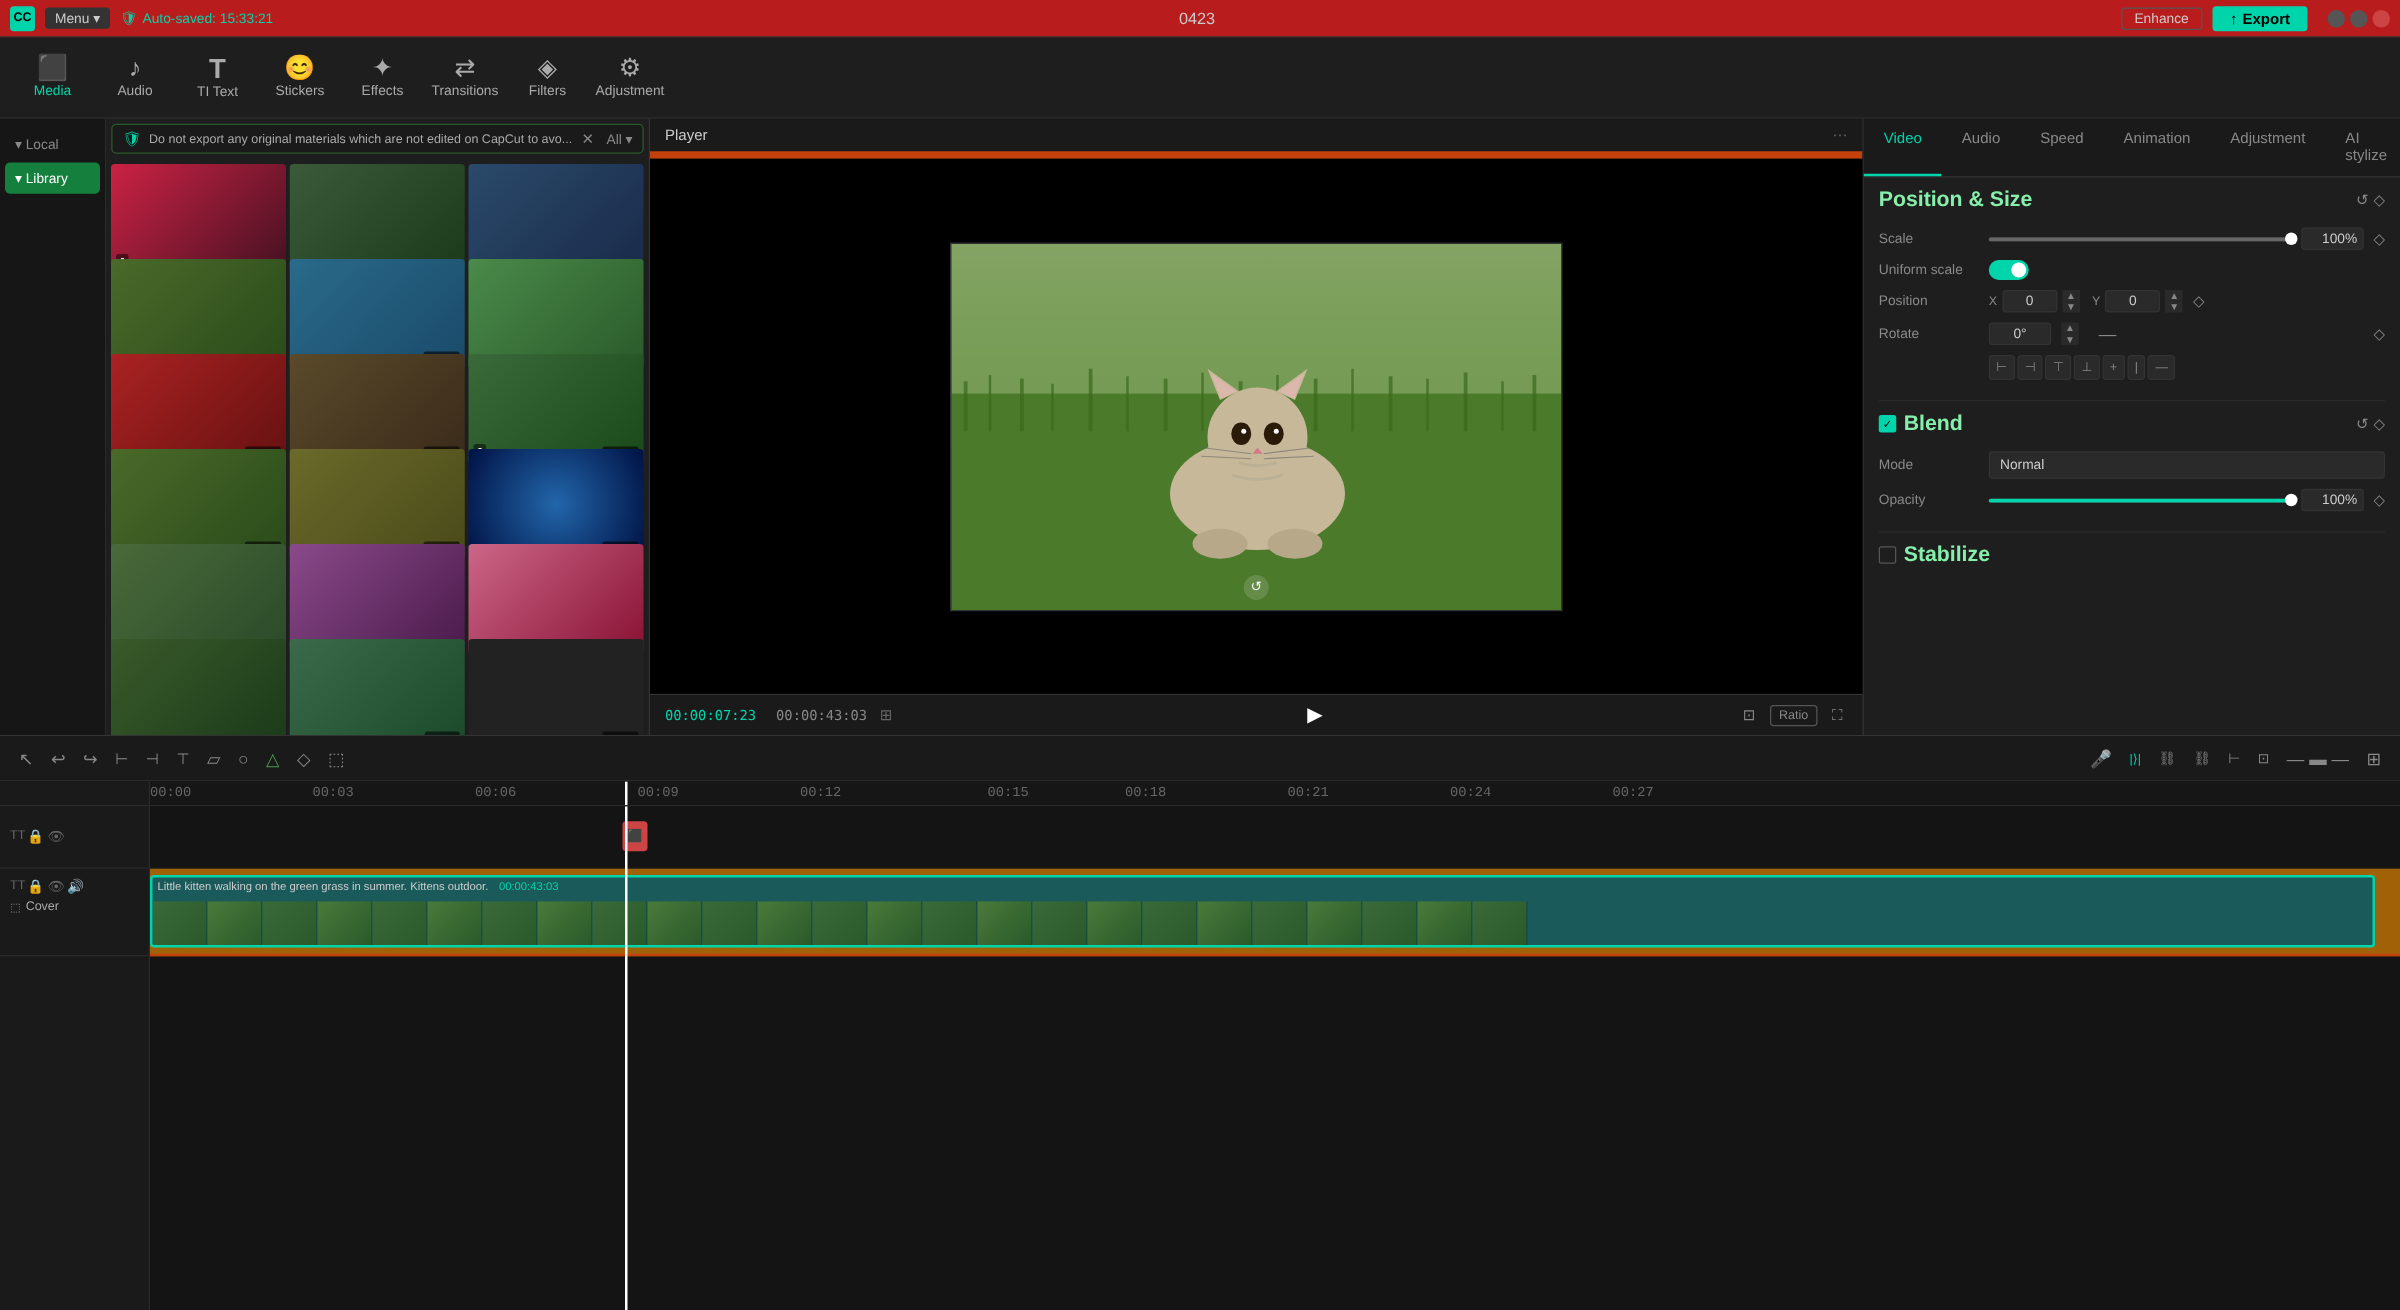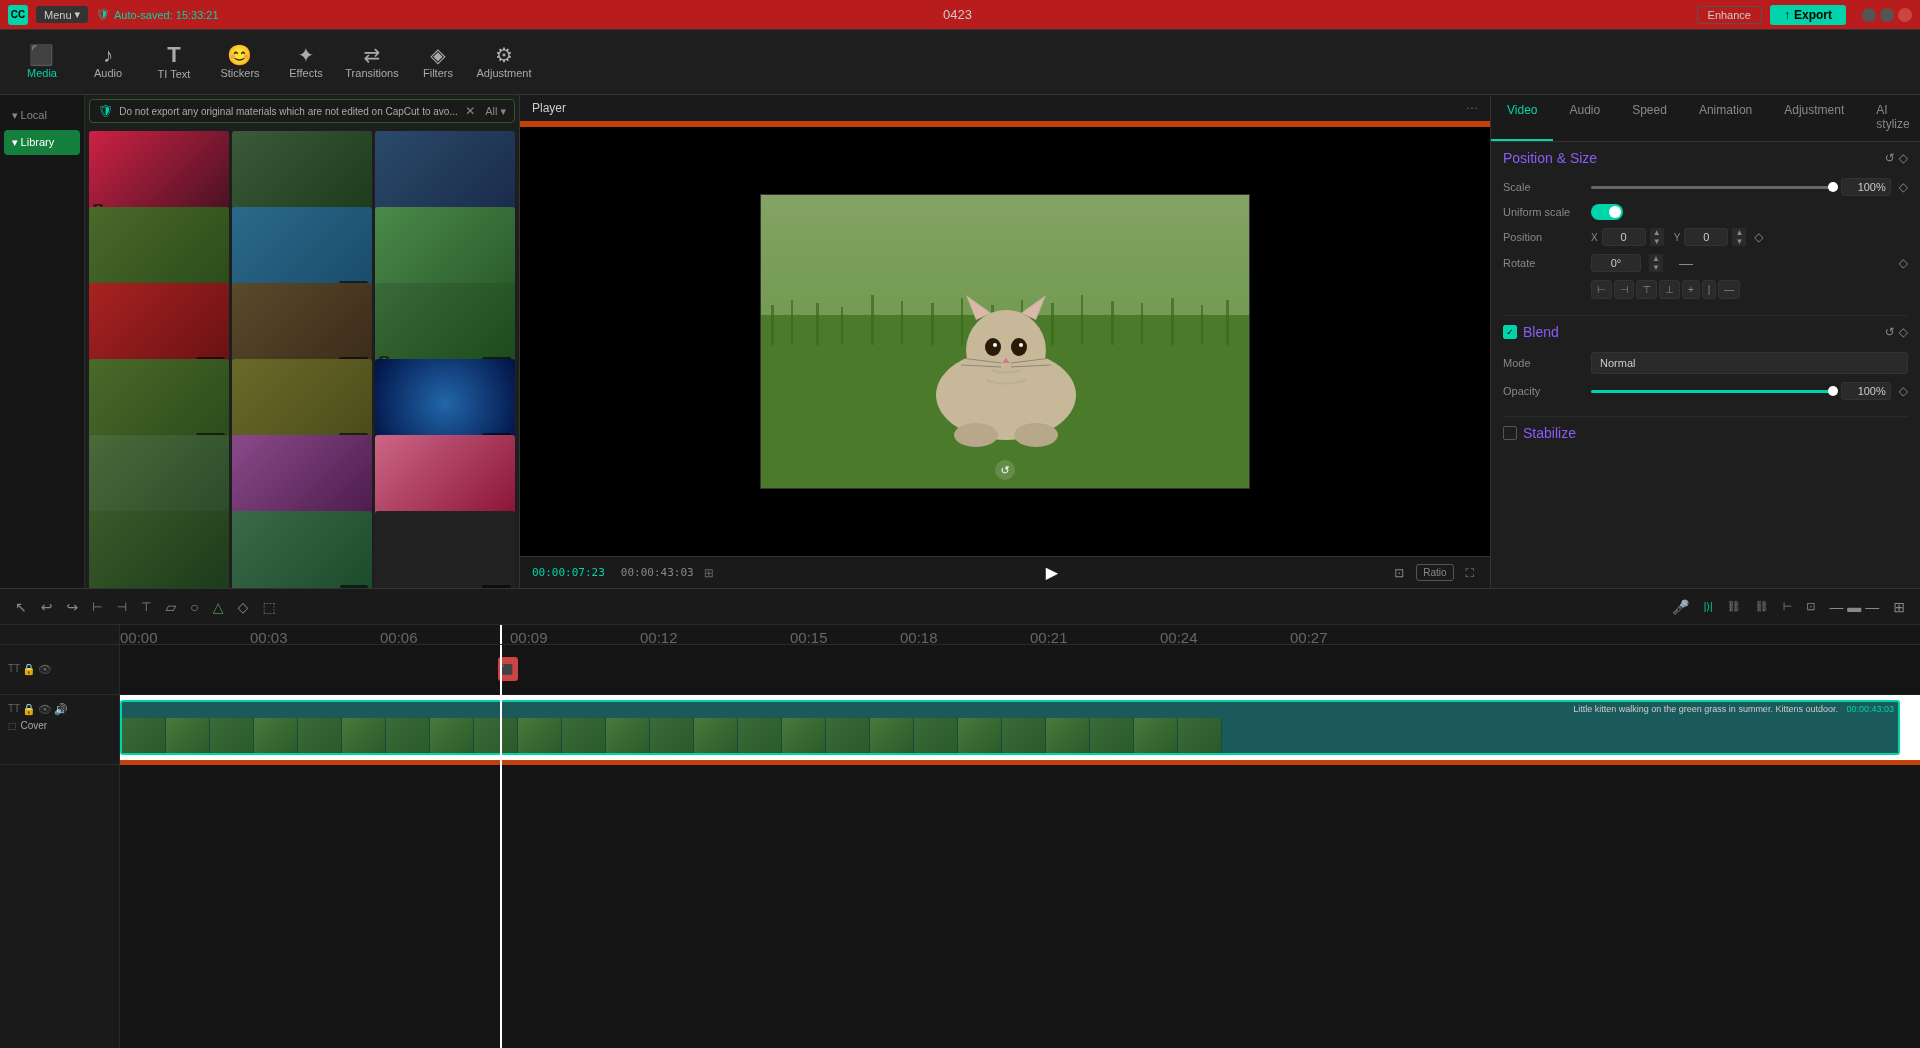--- a/index.html
+++ b/index.html
@@ -54,21 +54,21 @@
     .right-tab { padding: 8px 16px; cursor: pointer; font-size: 12px; color: #888; border-bottom: 2px solid transparent; }
     .right-tab.active { color: #00d4aa; border-bottom-color: #00d4aa; }
     .sub-tabs { display: flex; gap: 0; padding: 6px 8px; border-bottom: 1px solid #2a2a2a; }
     .sub-tab { flex: 1; text-align: center; padding: 5px 8px; font-size: 11px; color: #888; cursor: pointer; border-radius: 4px; }
     .sub-tab.active { background: #333; color: #fff; }
     .right-content { flex: 1; padding: 8px 12px; overflow-y: auto; }
 
     
     .prop-section { margin-bottom: 16px; }
     .prop-section-header { display: flex; align-items: center; justify-content: space-between; margin-bottom: 8px; padding-bottom: 4px; }
-    .prop-section-title { font-size: 14px; color: #8b5cf6; font-weight: 400; }
+    .prop-section-title { font-size: 17px; color: #86efac; font-weight: 700; }
     .prop-row { display: flex; align-items: center; gap: 8px; margin-bottom: 8px; }
     .prop-label { width: 80px; color: #888; font-size: 11px; }
     .prop-slider-container { flex: 1; display: flex; align-items: center; gap: 6px; }
     .prop-slider { flex: 1; height: 3px; background: #444; border-radius: 2px; position: relative; cursor: pointer; }
     .prop-slider-fill { height: 100%; background: #666; border-radius: 2px; }
     .prop-slider-thumb { width: 10px; height: 10px; background: #fff; border-radius: 50%; position: absolute; top: -3.5px; cursor: grab; }
     .prop-value { width: 50px; text-align: right; color: #ccc; font-size: 11px; background: #2a2a2a; padding: 2px 4px; border-radius: 3px; border: 1px solid #333; }
     .toggle-switch { width: 32px; height: 16px; background: #00d4aa; border-radius: 8px; position: relative; cursor: pointer; }
     .toggle-knob { width: 12px; height: 12px; background: #fff; border-radius: 50%; position: absolute; top: 2px; right: 2px; }
     .section-actions { display: flex; gap: 4px; }
@@ -87,21 +87,21 @@
     .divider { height: 1px; background: #2a2a2a; margin: 8px 0; }
 
     
     #bottom { height: 460px; background: #141414; border-top: 1px solid #333; display: flex; flex-direction: column; }
     #timeline-toolbar { display: flex; align-items: center; height: 36px; background: #1a1a1a; border-bottom: 1px solid #2a2a2a; padding: 0 10px; gap: 4px; }
     .tl-btn { background: transparent; border: none; color: #888; cursor: pointer; font-size: 14px; padding: 3px 5px; border-radius: 3px; }
     .tl-right-btns { display: flex; align-items: center; gap: 4px; }
     .tl-track-label { height: 40px; display: flex; align-items: center; padding: 0 8px; border-bottom: 1px solid #2a2a2a; gap: 4px; color: #888; font-size: 10px; }
     .tl-track-icons { display: flex; gap: 2px; }
     .tl-icon { cursor: pointer; color: #666; font-size: 11px; }
-    .ruler-label { position: absolute; font-size: 15px; color: #666; top: 4px; }
+    .ruler-label { position: absolute; font-size: 11px; color: #666; top: 4px; font-family: Liberation Mono, monospace; }
   </style>
 </head>
 <body>
 
 <div id="topbar">
   <div class="app-logo">
     <div class="logo-icon">CC</div>
   </div>
   <button class="menu-btn">
     <span>Menu</span>
@@ -531,21 +531,21 @@
 
       <div style="flex:1; position:relative; overflow:hidden;">
 
         <div style="position:absolute; top:0; bottom:0; left:380px; width:2px; background:#fff; z-index:10;"></div>
 
         <div style="height:50px; position:relative; border-bottom:1px solid #1e1e1e; background:#141414;">
 
           <div style="position:absolute; top:12px; left:378px; width:20px; height:24px; background:#cc4444; border-radius:3px; display:flex; align-items:center; justify-content:center; color:#fff; font-size:10px; z-index:5;">⬛</div>
         </div>
 
-        <div style="height:70px; position:relative; border-bottom:5px solid #c2410c; background:#ffffff;text-align:right;">
+        <div style="height:70px; position:relative; border-bottom:2px solid #c2410c; background:#a16207;">
 
           <div style="position:absolute; top:5px; left:0px; right:20px; bottom:5px; background:#1a5a5a; border:2px solid #00d4aa; border-radius:3px; overflow:hidden;">
 
             <div style="position:absolute; top:2px; left:4px; right:4px; font-size:9px; color:#ccc; white-space:nowrap; overflow:hidden; text-overflow:ellipsis; z-index:2;">
               <span>Little kitten walking on the green grass in summer. Kittens outdoor.</span>
               <span style="color:#00d4aa; margin-left:6px;">00:00:43:03</span>
             </div>
 
             <div style="position:absolute; bottom:0; left:0; right:0; height:35px; display:flex; overflow:hidden;">
 

